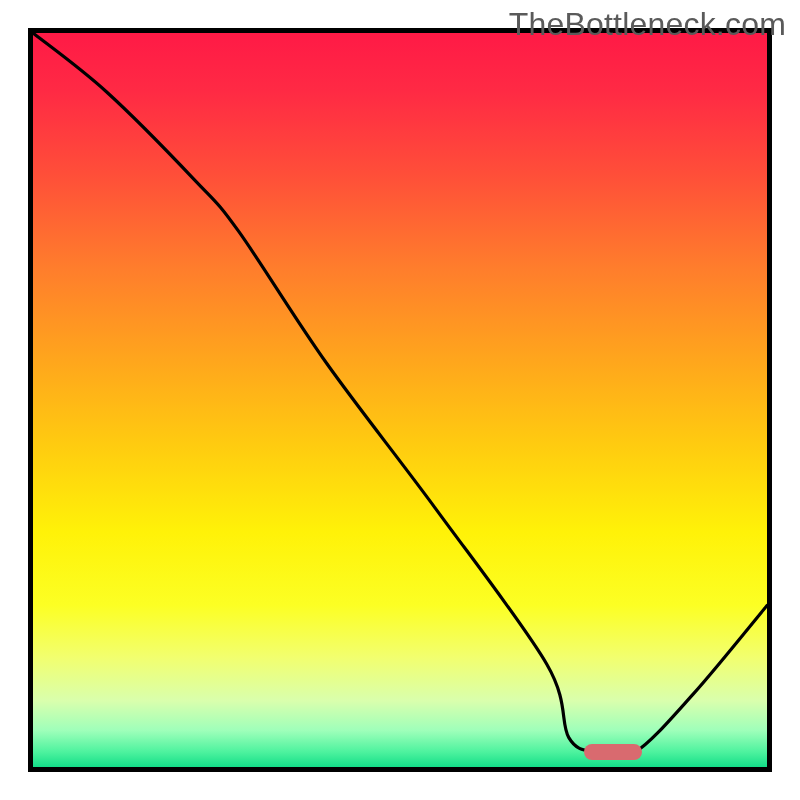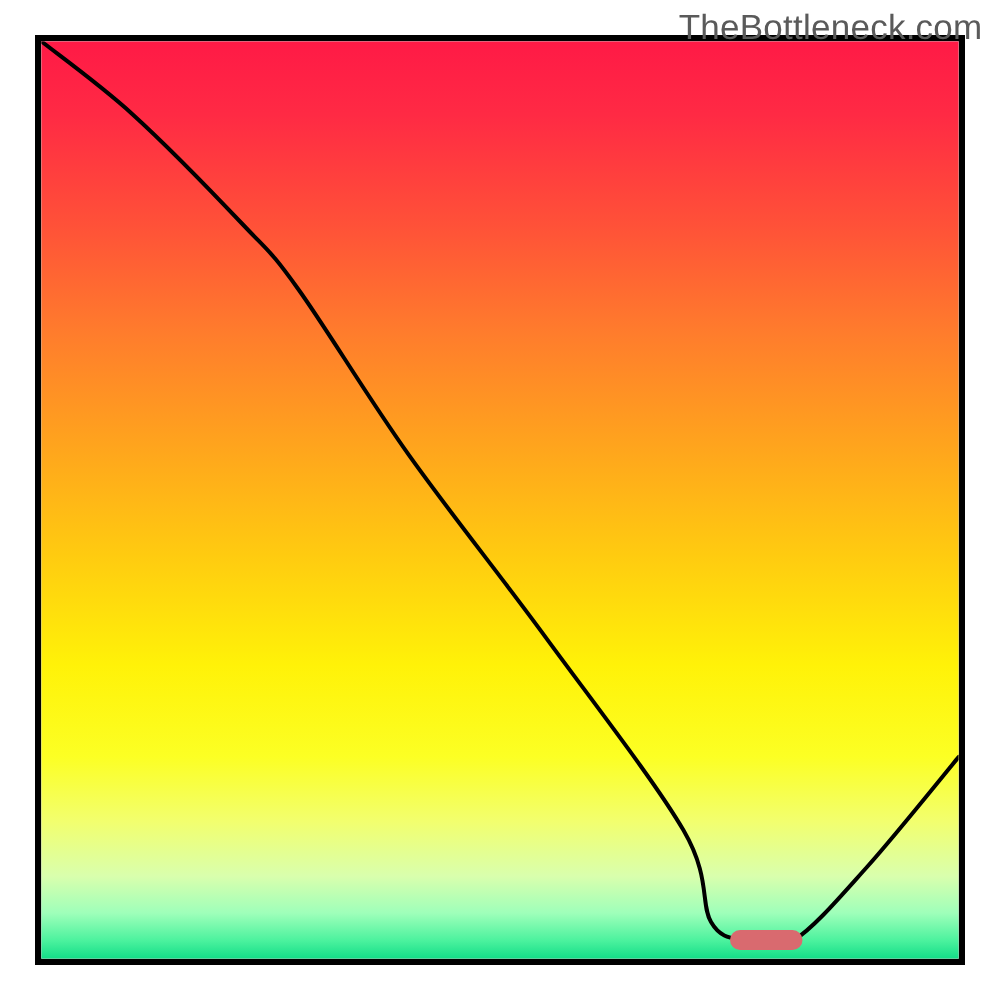--- a/index.html
+++ b/index.html
@@ -13,21 +13,21 @@
   }
   .container {
     position: relative;
     width: 800px;
     height: 800px;
   }
   .watermark {
     position: absolute;
     top: 6px;
     right: 14px;
-    font-size: 28px;
+    font-size: 32px;
     font-weight: 500;
     color: #5a5a5a;
     letter-spacing: 0.2px;
     z-index: 10;
   }
   .plot-area {
     position: absolute;
     left: 28px;
     top: 28px;
     width: 744px;

